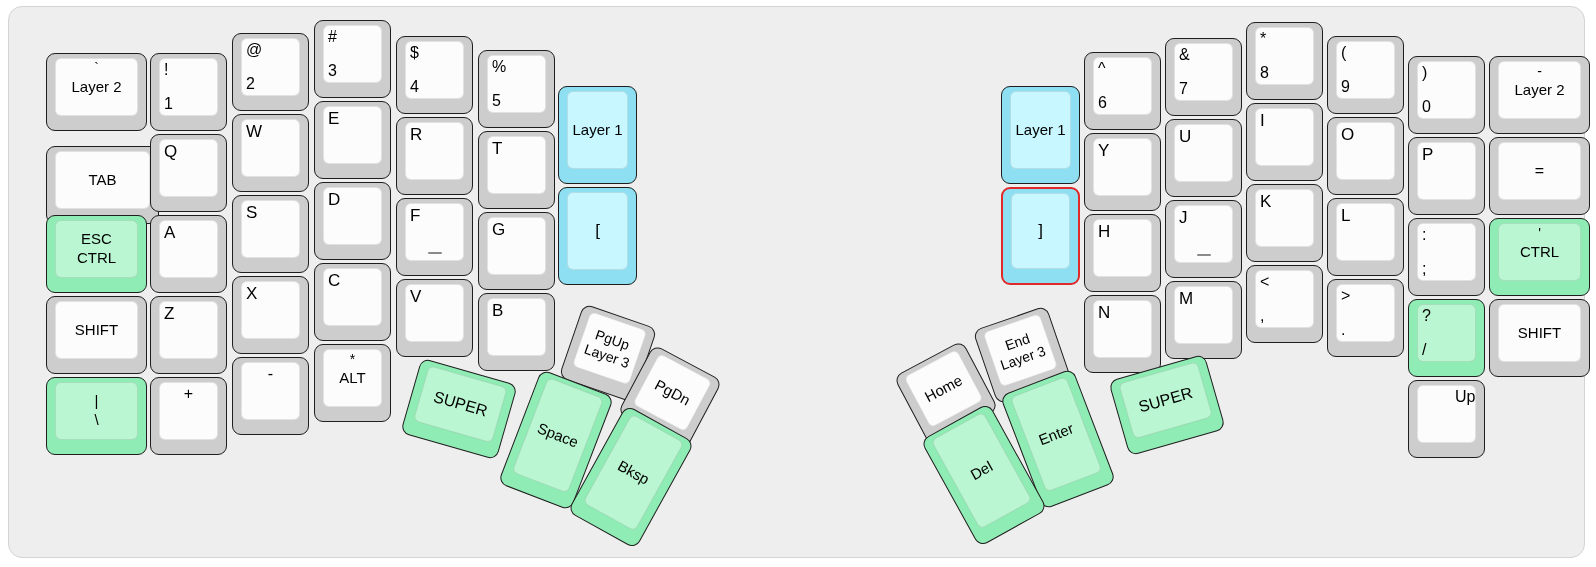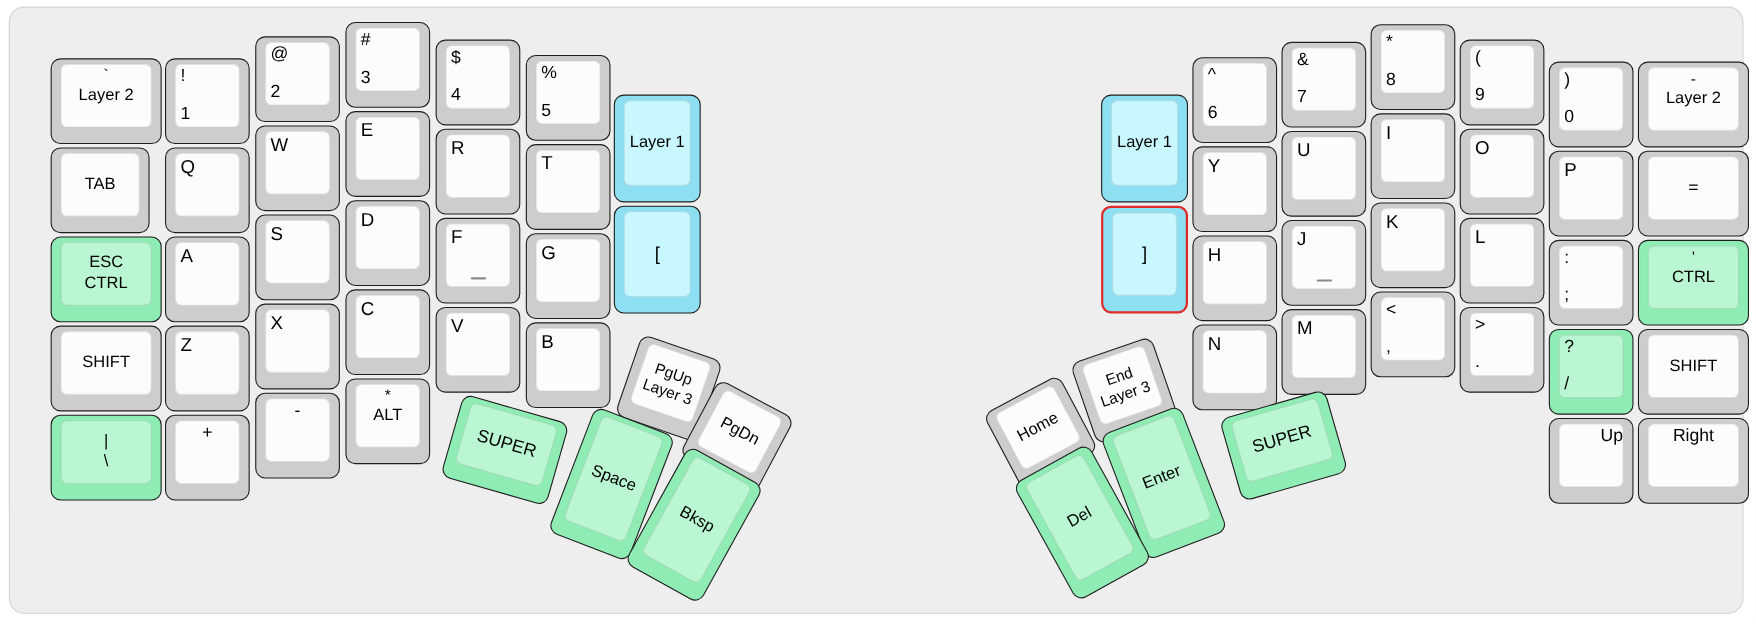--- a/index.html
+++ b/index.html
@@ -68,21 +68,21 @@
 
 <div class="stage">
   <div class="board">
     <div class="keys-layer">
         <div class="key gray" style="left: 37px; top: 46px; width: 101px; height: 78px;">
           <div class="keytop">
             <span class="legend tc" style="font-size: 14px;">`</span>
             <span class="legend cc" style="font-size: 15px;">Layer 2</span>
           </div>
         </div>
-        <div class="key gray" style="left: 37px; top: 127px; width: 90px; height: 78px;">
+        <div class="key gray" style="left: 37px; top: 139px; width: 113px; height: 78px;">
           <div class="keytop">
             <span class="legend cc" style="font-size: 15px;">TAB</span>
           </div>
         </div>
         <div class="key green" style="left: 37px; top: 208px; width: 101px; height: 78px;">
           <div class="keytop">
             <span class="legend cc" style="font-size: 15px;">ESC
 CTRL</span>
           </div>
         </div>
@@ -393,25 +393,20 @@
         </div>
         <div class="key green" style="left: 1480px; top: 211px; width: 101px; height: 78px;">
           <div class="keytop">
             <span class="legend tc" style="font-size: 14px;">'</span>
             <span class="legend cc" style="font-size: 15px;">CTRL</span>
           </div>
         </div>
         <div class="key gray" style="left: 1480px; top: 292px; width: 101px; height: 78px;">
           <div class="keytop">
             <span class="legend cc" style="font-size: 15px;">SHIFT</span>
-          </div>
-        </div>
-        <div class="key gray" style="left: 1480px; top: 373px; width: 101px; height: 78px;">
-          <div class="keytop">
-            <span class="legend tc" style="font-size: 16px;">Right</span>
           </div>
         </div>
         <div class="key gray" style="left: 898px; top: 347px; width: 78px; height: 78px; transform: rotate(-28deg);">
           <div class="keytop">
             <span class="legend cc" style="font-size: 15px;">Home</span>
           </div>
         </div>
         <div class="key gray" style="left: 974px; top: 309px; width: 78px; height: 78px; transform: rotate(-19deg);">
           <div class="keytop">
             <span class="legend cc" style="font-size: 14px;">End

